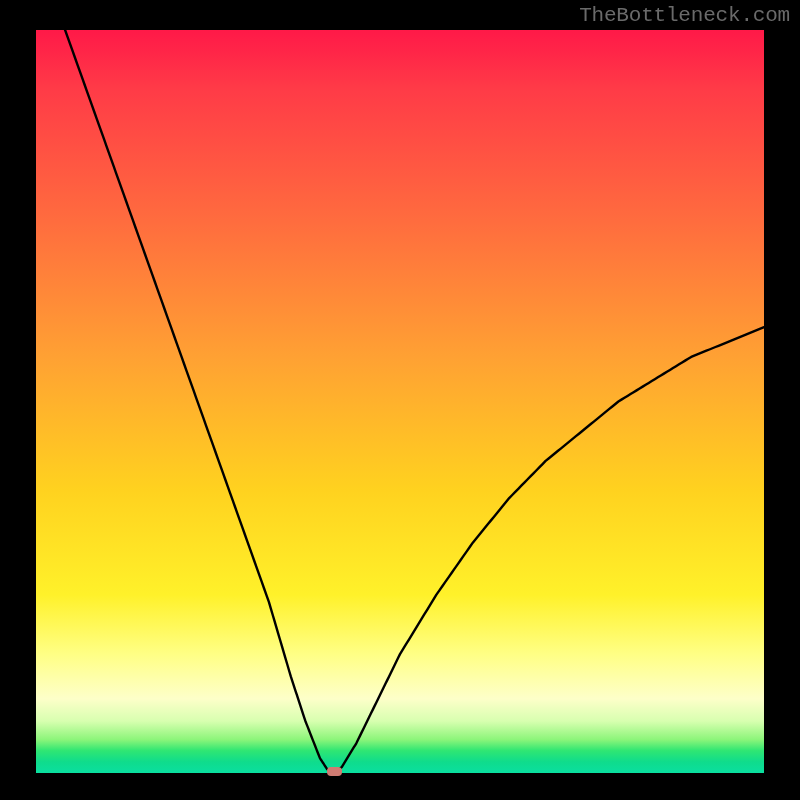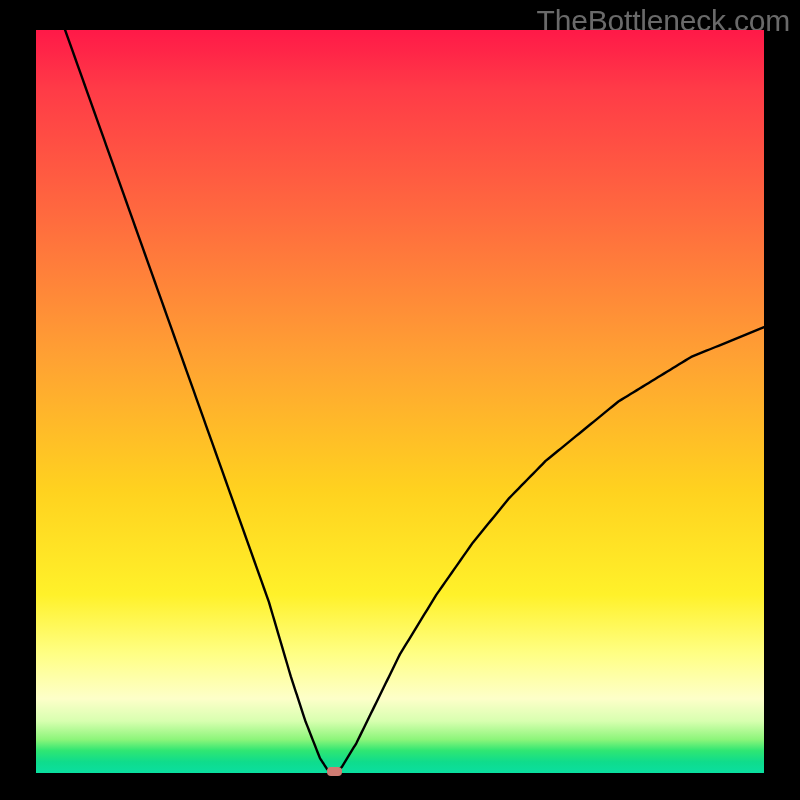--- a/index.html
+++ b/index.html
@@ -47,23 +47,24 @@
     position: absolute;
     left: 0; top: 0;
     width: 100%;
     height: 100%;
   }
   .watermark {
     position: absolute;
     top: 4px;
     right: 10px;
     color: #6a6a6a;
-    font-size: 30px;
+    font-size: 21px;
     letter-spacing: -0.2px;
     user-select: none;
+    font-family: Liberation Mono, monospace;
   }
   .min-marker {
     position: absolute;
     width: 15px;
     height: 9px;
     background: #cf7b72;
     border-radius: 4px;
   }
 </style>
 </head>

